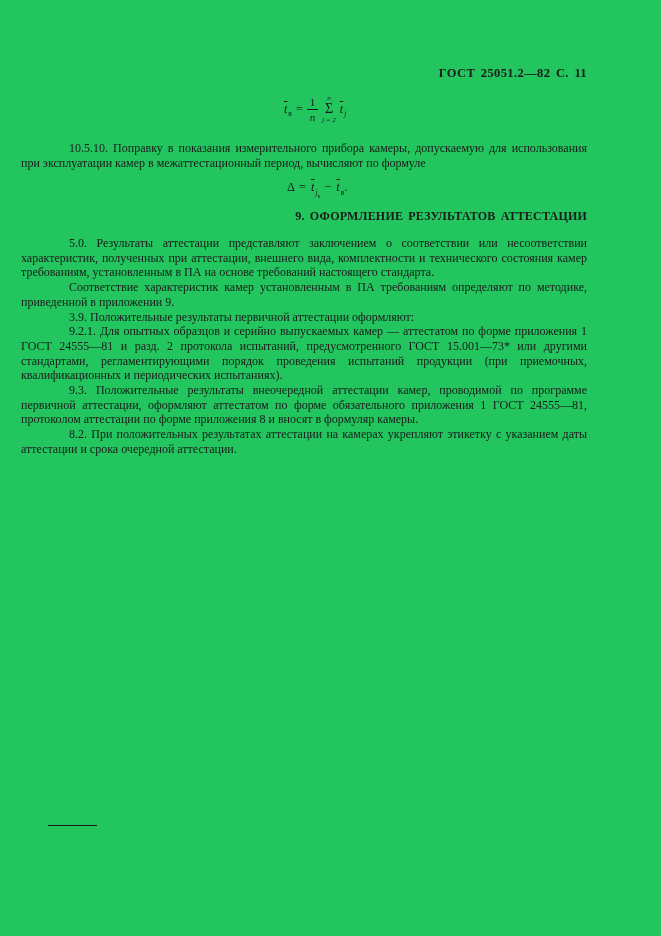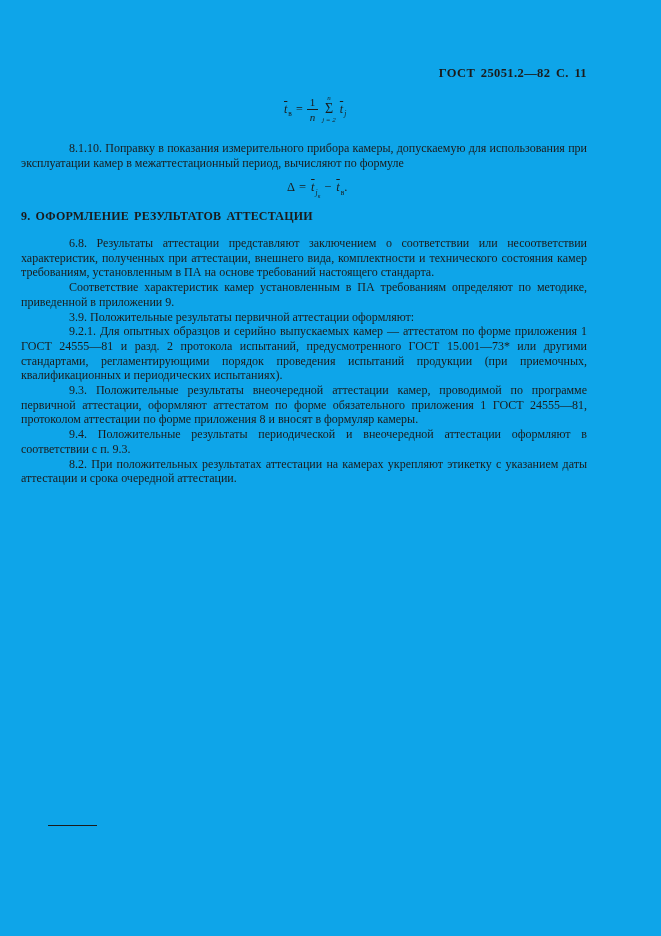--- a/index.html
+++ b/index.html
@@ -4,21 +4,21 @@
 <style>
   html, body {
     margin: 0;
     padding: 0;
     background: #ffffff;
   }
   .page {
     position: relative;
     width: 661px;
     height: 936px;
-    background: #0ea5e9;
+    background: #22c55e;
     font-family: "Liberation Serif", "DejaVu Serif", serif;
     color: #1b1b1b;
     overflow: hidden;
   }
   
   .doc-header {
     position: absolute;
     top: 66px;
     left: 21px;
     width: 566px;
@@ -95,21 +95,21 @@
     line-height: 14.7px;
     text-align: justify;
     text-indent: 48px;
     margin: 0;
   }
   .section-heading {
     position: absolute;
     top: 209px;
     left: 21px;
     width: 566px;
-    text-align: left;
+    text-align: right;
     font-size: 12px;
     font-weight: bold;
     letter-spacing: 0.2px;
     word-spacing: 2px;
     margin: 0;
   }
   .body-block {
     position: absolute;
     top: 236px;
     left: 21px;
@@ -157,38 +157,37 @@
       <span class="den">n</span>
     </span>
     <span class="bigop">
       <span class="lim">n</span>
       <span class="sigma">Σ</span>
       <span class="lim">j = 2</span>
     </span>
     <span><span class="ovl">t</span><sub class="sub it">j</sub></span>
   </div>
 
-  <p class="para-8510">8.1.10. Поправку в показания измерительного прибора камеры, допускаемую для использования при эксплуатации камер в межаттестационный период, вычисляют по формуле</p>
+  <p class="para-8510">10.5.10. Поправку в показания измерительного прибора камеры, допускаемую для использования при эксплуатации камер в межаттестационный период, вычисляют по формуле</p>
 
   <div class="formula formula-delta">
     <span>Δ</span>
     <span class="op">=</span>
     <span><span class="ovl">t</span><sub class="sub it"><span>j</span><sub class="subsub">к</sub></sub></span>
     <span class="op">−</span>
     <span><span class="ovl">t</span><sub class="sub">в</sub></span>
     <span>.</span>
   </div>
 
   <h2 class="section-heading">9. ОФОРМЛЕНИЕ РЕЗУЛЬТАТОВ АТТЕСТАЦИИ</h2>
 
   <div class="body-block">
-    <p>6.8. Результаты аттестации представляют заключением о соответствии или несоответствии характеристик, полученных при аттестации, внешнего вида, комплектности и технического состояния камер требованиям, установленным в ПА на основе требований настоящего стандарта.</p>
+    <p>5.0. Результаты аттестации представляют заключением о соответствии или несоответствии характеристик, полученных при аттестации, внешнего вида, комплектности и технического состояния камер требованиям, установленным в ПА на основе требований настоящего стандарта.</p>
     <p>Соответствие характеристик камер установленным в ПА требованиям определяют по методике, приведенной в приложении 9.</p>
     <p>3.9. Положительные результаты первичной аттестации оформляют:</p>
     <p>9.2.1. Для опытных образцов и серийно выпускаемых камер — аттестатом по форме приложения 1 ГОСТ 24555—81 и разд. 2 протокола испытаний, предусмотренного ГОСТ 15.001—73* или другими стандартами, регламентирующими порядок проведения испытаний продукции (при приемочных, квалификационных и периодических испытаниях).</p>
     <p>9.3. Положительные результаты внеочередной аттестации камер, проводимой по программе первичной аттестации, оформляют аттестатом по форме обязательного приложения 1 ГОСТ 24555—81, протоколом аттестации по форме приложения 8 и вносят в формуляр камеры.</p>
-    <p>9.4. Положительные результаты периодической и внеочередной аттестации оформляют в соответствии с п. 9.3.</p>
     <p>8.2. При положительных результатах аттестации на камерах укрепляют этикетку с указанием даты аттестации и срока очередной аттестации.</p>
   </div>
 
   <div class="footnote-rule"></div>
 
 </div>
 
 </body></html>

